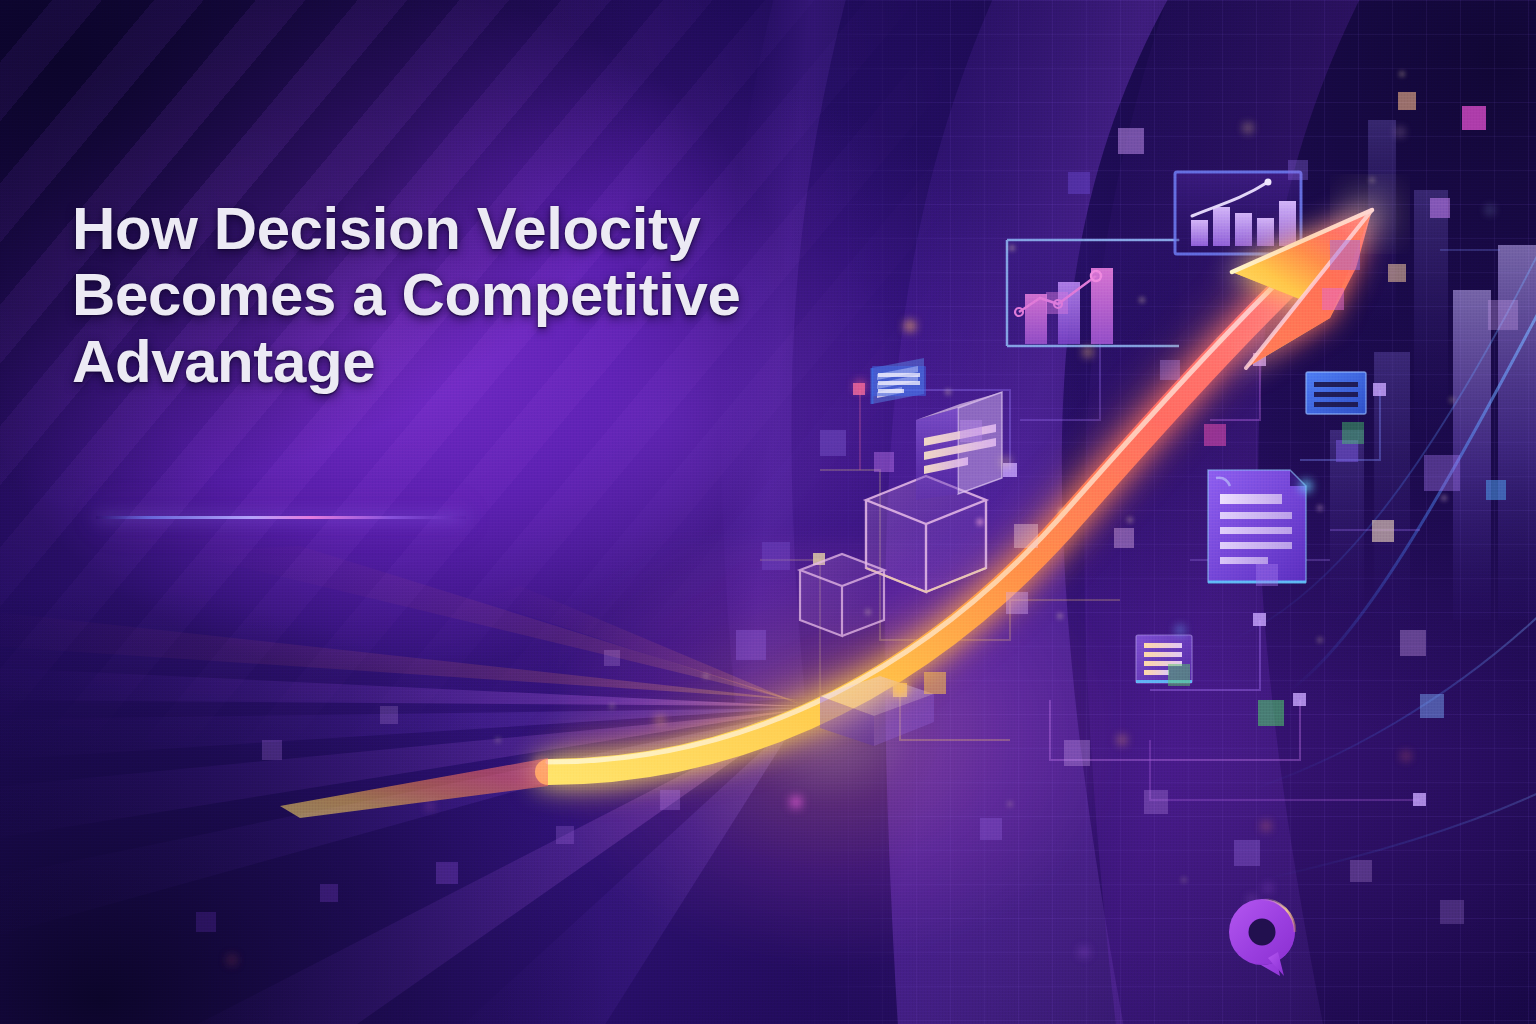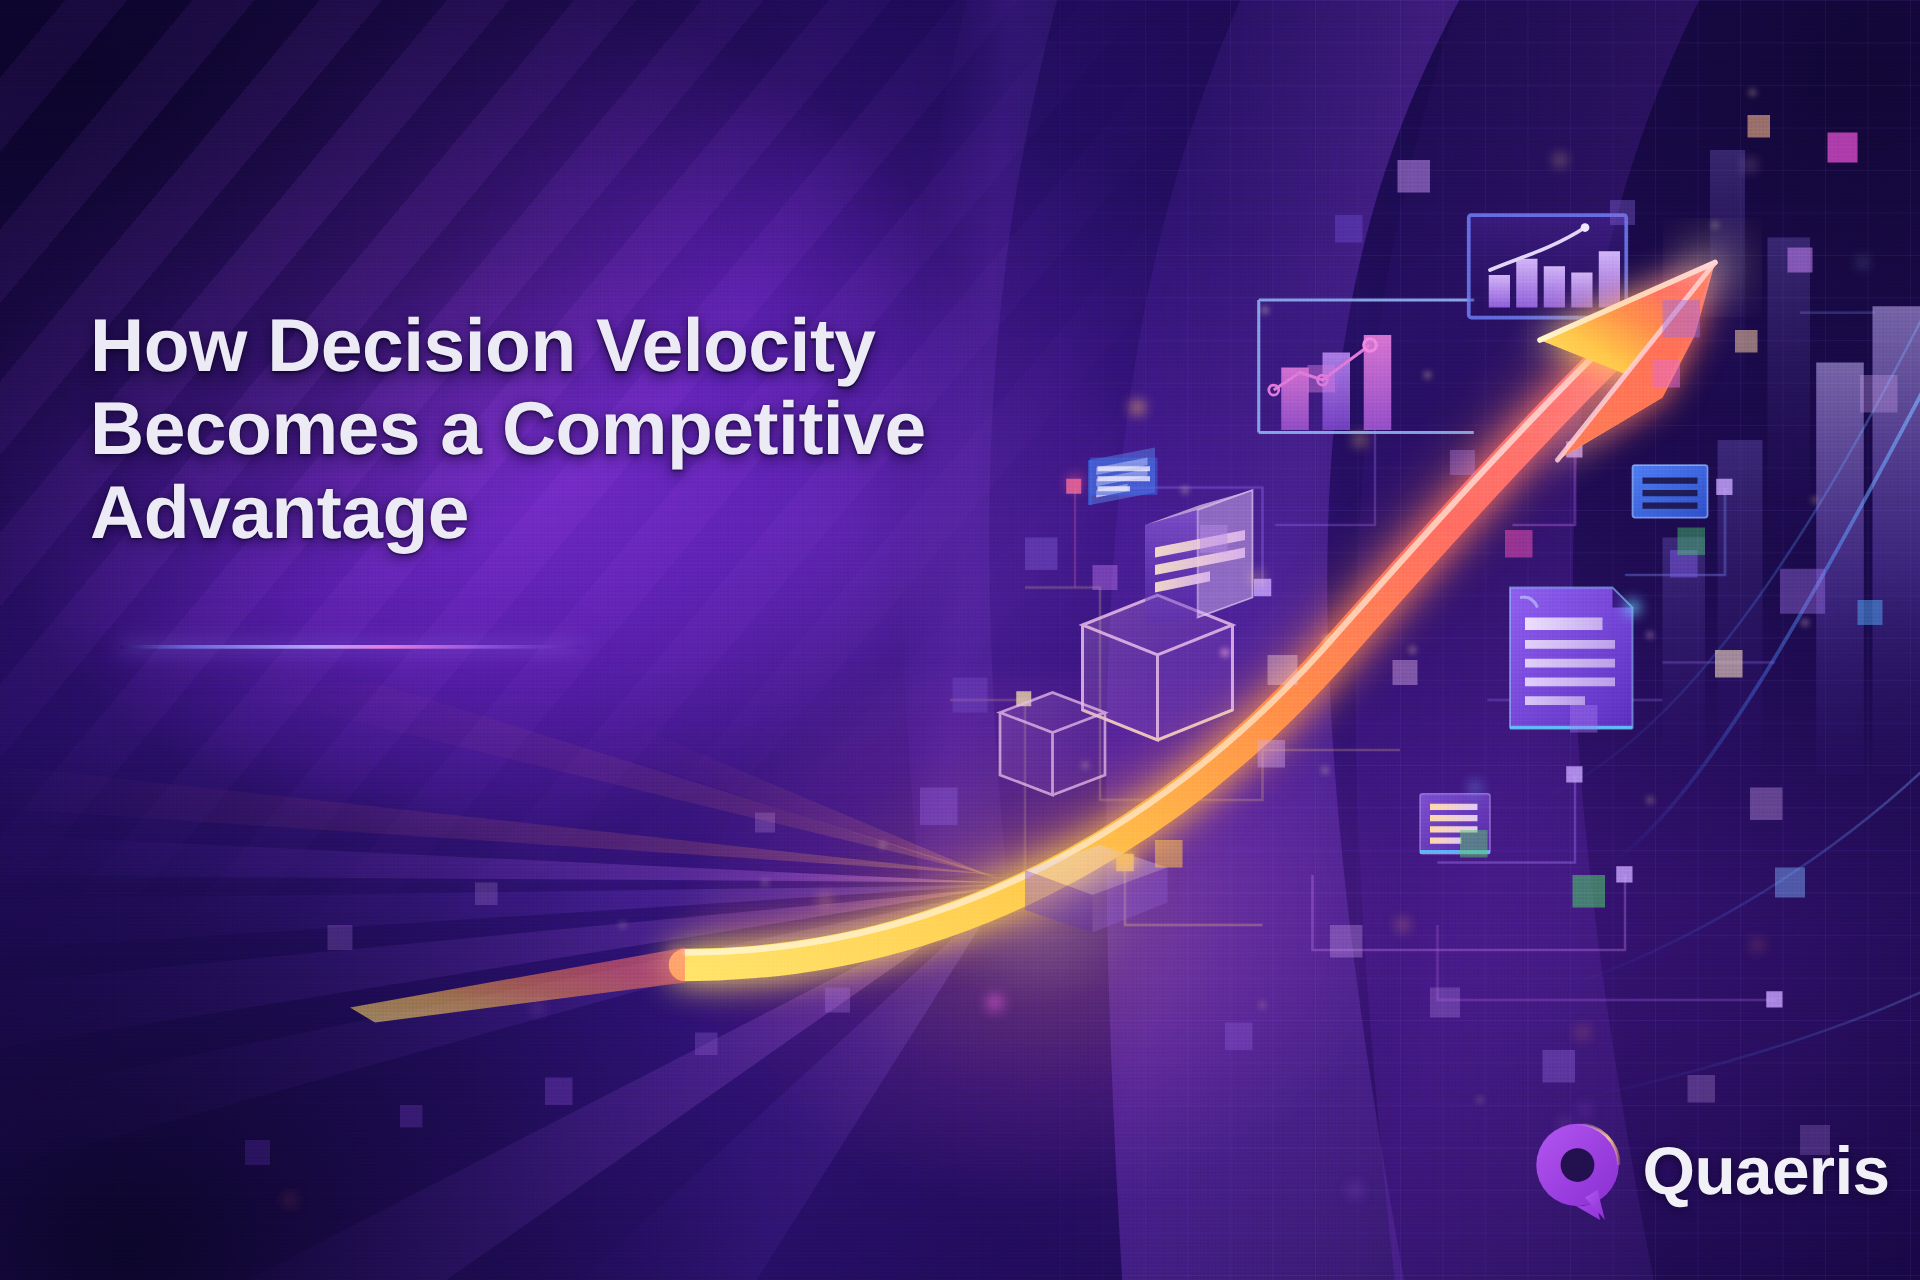--- a/index.html
+++ b/index.html
@@ -60,21 +60,20 @@
   #vp-glow {
     position:absolute; left:560px; top:540px; width:560px; height:420px;
     background:radial-gradient(ellipse at 48% 46%, rgba(255,186,96,.42) 0%, rgba(255,130,70,.20) 22%, rgba(200,70,170,.12) 45%, rgba(120,40,150,0) 72%);
     filter:blur(8px); mix-blend-mode:screen;
   }
 
   
   #title-block {
     position:absolute; left:72px; top:196px; width:800px;
     z-index:40;
-    margin-top:48px;
   }
   #title-block h1 {
     font-family:"Liberation Sans", sans-serif;
     font-weight:700; font-size:60px; line-height:1.105;
     letter-spacing:-0.4px;
     color:#eceaf4;
     text-shadow:0 3px 10px rgba(16,4,46,.72), 0 1px 2px rgba(20,6,52,.9);
     white-space:pre-line;
   }
   #title-underline {
@@ -598,17 +597,16 @@
           <stop offset="55%" stop-color="#ffd890" stop-opacity=".95"></stop>
           <stop offset="100%" stop-color="#ffb060" stop-opacity=".3"></stop>
         </linearGradient>
       </defs>
       <path d="M34 1 a33 33 0 1 1 -0.6 66 L 33 67 L 52 78 L 48 58 a33 33 0 0 0 -14 -57 Z" fill="url(#qg)"></path>
       <circle cx="34" cy="34" r="33" fill="url(#qg)"></circle>
       <path d="M40 60 L 56 78 L 50 54 Z" fill="url(#qg)"></path>
       <circle cx="34" cy="34" r="13.5" fill="#22104f"></circle>
       <path d="M34 1 a33 33 0 0 1 33 33" stroke="url(#qrim)" stroke-width="2.6" fill="none" opacity=".9"></path>
     </svg>
-    <span id="logo-text">Quaeris</span>
   </div>
 
   <div class="lay" id="bg-noise"></div>
 </div>
 
 </body></html>

